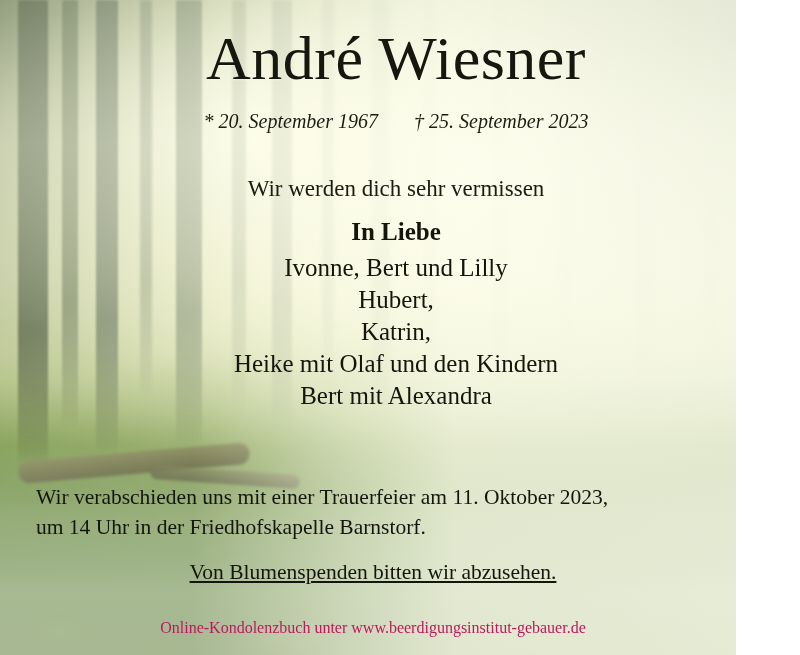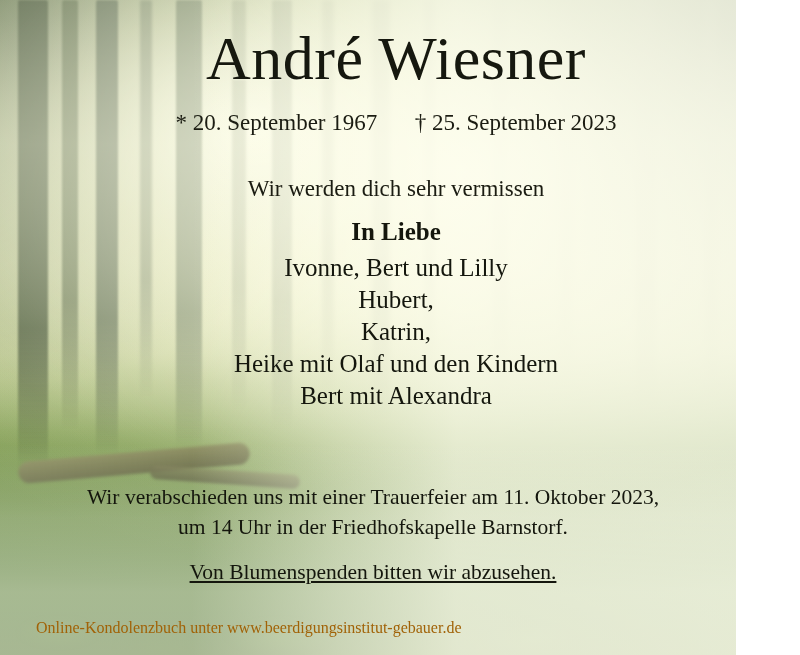--- a/index.html
+++ b/index.html
@@ -117,23 +117,24 @@
     color: #16180f;
     text-shadow: 0 1px 2px rgba(255,255,235,0.55);
   }
 
   .dates {
     position: absolute;
     top: 110px;
     right: 30px;
     width: 620px;
     text-align: center;
-    font-size: 23px;
+    font-size: 20px;
     color: #1b1c12;
     white-space: nowrap;
+    font-style: italic;
   }
   .dates .sep { display: inline-block; width: 26px; }
 
   .memorial-line {
     position: absolute;
     top: 176px;
     right: 30px;
     width: 620px;
     text-align: center;
     font-size: 23px;
@@ -161,21 +162,20 @@
     line-height: 32px;
     color: #14160d;
   }
   .survivors div { white-space: nowrap; }
 
   .service {
     position: absolute;
     top: 482px;
     left: 36px;
     right: 26px;
-    text-align: center;
     font-size: 21.5px;
     line-height: 30px;
     color: #14160d;
   }
 
   .flowers {
     position: absolute;
     top: 560px;
     left: 36px;
     right: 26px;
@@ -183,22 +183,23 @@
     font-size: 21.5px;
     color: #14160d;
     text-decoration: underline;
   }
 
   .condolence {
     position: absolute;
     bottom: 18px;
     left: 36px;
     right: 26px;
+    text-align: center;
     font-size: 16px;
-    color: #a16207;
+    color: #be185d;
   }
 </style>
 </head>
 <body>
 
 <div class="card">
 
   <div class="bg"></div>
   <div class="trunks" id="trunks">
       <div class="trunk" style="left: 18px; width: 30px; height: 470px; background: linear-gradient(rgb(46, 63, 32) 0%, rgb(46, 63, 32) 70%, rgba(0, 0, 0, 0) 100%); opacity: 0.88; filter: blur(1px);"></div>

